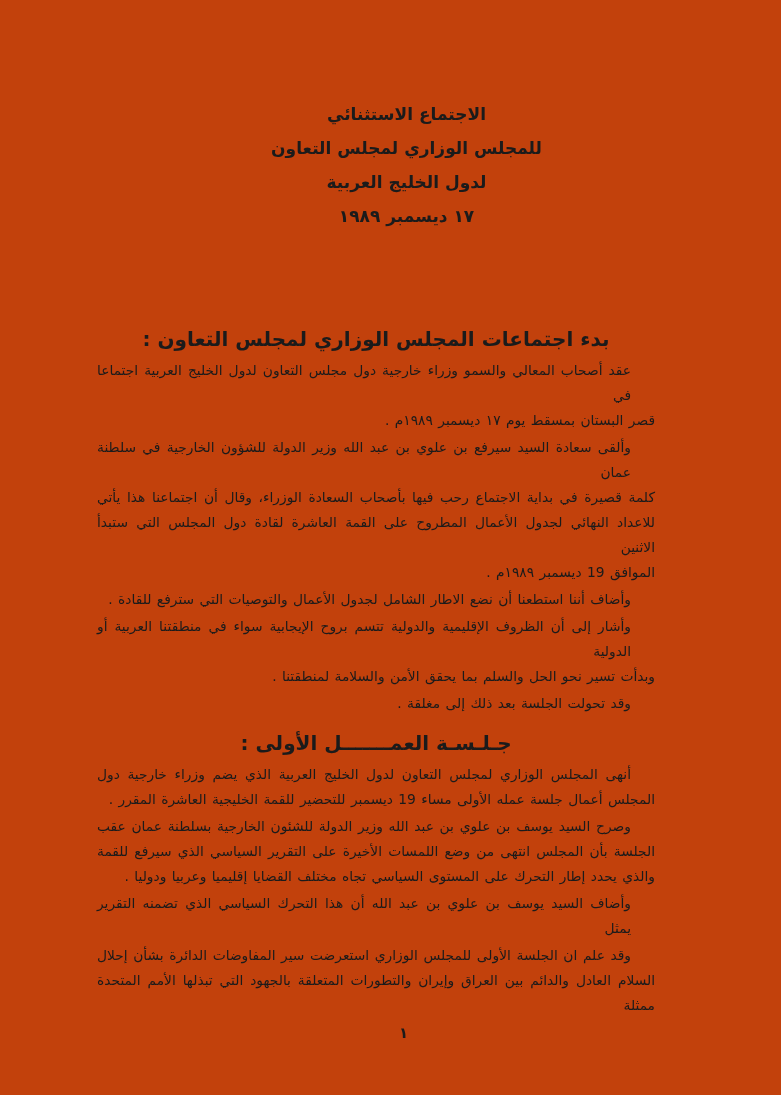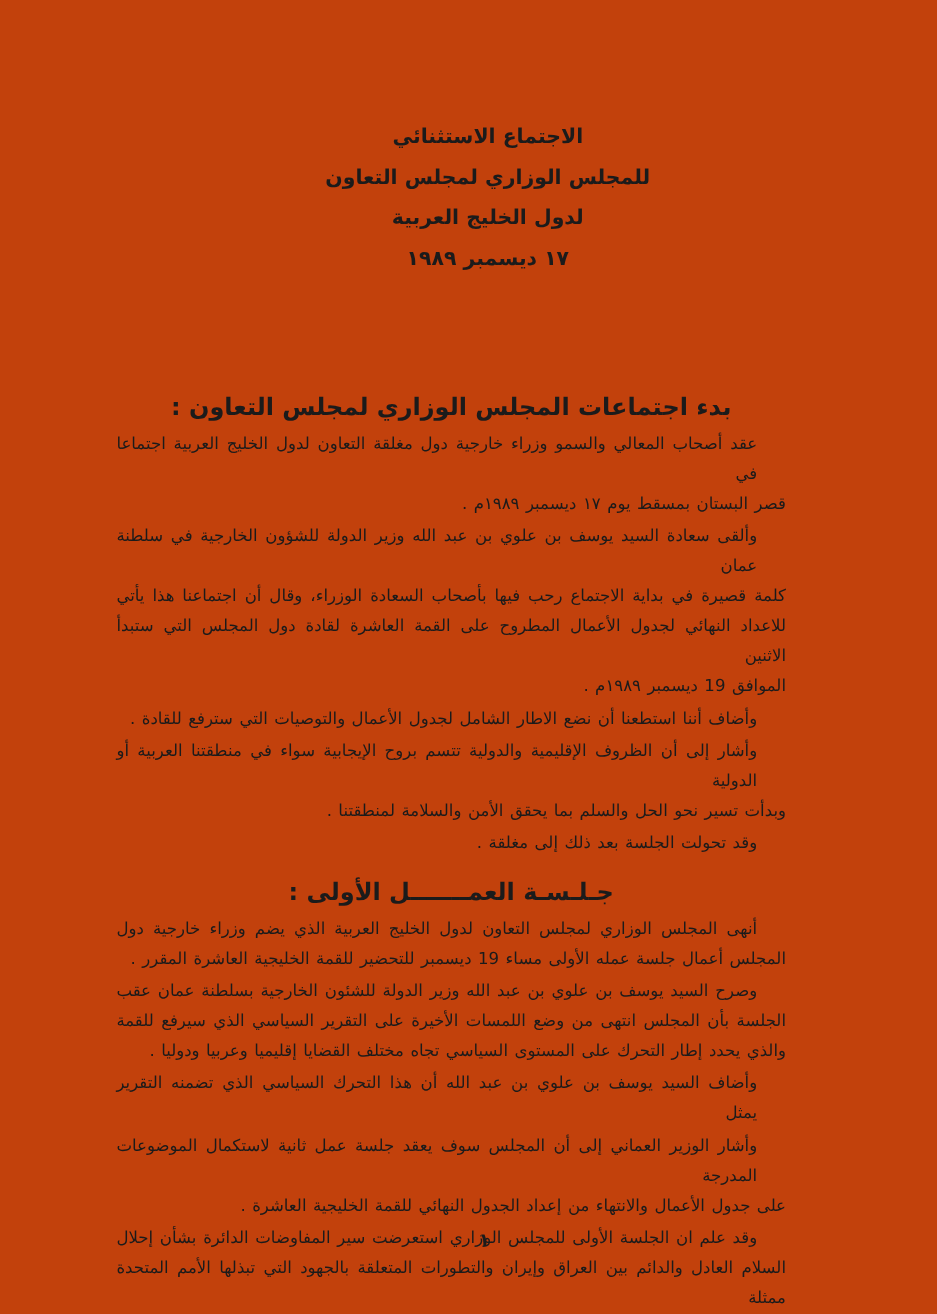--- a/index.html
+++ b/index.html
@@ -78,25 +78,25 @@
   <header class="title-block">
       <div class="title-line">الاجتماع الاستثنائي</div>
       <div class="title-line">للمجلس الوزاري لمجلس التعاون</div>
       <div class="title-line">لدول الخليج العربية</div>
       <div class="title-line">١٧ ديسمبر ١٩٨٩</div>
     </header>
   <main class="doc-body">
       <section class="section">
         <div class="sec-heading">بدء اجتماعات المجلس الوزاري لمجلس التعاون :</div>
         <div class="paragraph">
-          <div class="line line-first">عقد أصحاب المعالي والسمو وزراء خارجية دول مغلقة التعاون لدول الخليج العربية اجتماعا في</div>
+          <div class="line line-first">عقد أصحاب المعالي والسمو وزراء خارجية دول مجلس التعاون لدول الخليج العربية اجتماعا في</div>
           <div class="line line-last">قصر البستان بمسقط يوم ١٧ ديسمبر ١٩٨٩م .</div>
         </div>
         <div class="paragraph">
-          <div class="line line-first">وألقى سعادة السيد يوسف بن علوي بن عبد الله وزير الدولة للشؤون الخارجية في سلطنة عمان</div>
+          <div class="line line-first">وألقى سعادة السيد سيرفع بن علوي بن عبد الله وزير الدولة للشؤون الخارجية في سلطنة عمان</div>
           <div class="line">كلمة قصيرة في بداية الاجتماع رحب فيها بأصحاب السعادة الوزراء، وقال أن اجتماعنا هذا يأتي</div>
           <div class="line">للاعداد النهائي لجدول الأعمال المطروح على القمة العاشرة لقادة دول المجلس التي ستبدأ الاثنين</div>
           <div class="line line-last">الموافق 19 ديسمبر ١٩٨٩م .</div>
         </div>
         <div class="paragraph">
           <div class="line line-first line-last">وأضاف أننا استطعنا أن نضع الاطار الشامل لجدول الأعمال والتوصيات التي سترفع للقادة .</div>
         </div>
         <div class="paragraph">
           <div class="line line-first">وأشار إلى أن الظروف الإقليمية والدولية تتسم بروح الإيجابية سواء في منطقتنا العربية أو الدولية</div>
           <div class="line line-last">وبدأت تسير نحو الحل والسلم بما يحقق الأمن والسلامة لمنطقتنا .</div>
@@ -113,23 +113,19 @@
         </div>
         <div class="paragraph">
           <div class="line line-first">وصرح السيد يوسف بن علوي بن عبد الله وزير الدولة للشئون الخارجية بسلطنة عمان عقب</div>
           <div class="line">الجلسة بأن المجلس انتهى من وضع اللمسات الأخيرة على التقرير السياسي الذي سيرفع للقمة</div>
           <div class="line line-last">والذي يحدد إطار التحرك على المستوى السياسي تجاه مختلف القضايا إقليميا وعربيا ودوليا .</div>
         </div>
         <div class="paragraph">
           <div class="line line-first">وأضاف السيد يوسف بن علوي بن عبد الله أن هذا التحرك السياسي الذي تضمنه التقرير يمثل</div>
         </div>
         <div class="paragraph">
-          <div class="line line-first">وأشار الوزير العماني إلى أن المجلس سوف يعقد جلسة عمل ثانية لاستكمال الموضوعات المدرجة</div>
-          <div class="line line-last">على جدول الأعمال والانتهاء من إعداد الجدول النهائي للقمة الخليجية العاشرة .</div>
-        </div>
-        <div class="paragraph">
           <div class="line line-first">وقد علم ان الجلسة الأولى للمجلس الوزاري استعرضت سير المفاوضات الدائرة بشأن إحلال</div>
           <div class="line line-last">السلام العادل والدائم بين العراق وإيران والتطورات المتعلقة بالجهود التي تبذلها الأمم المتحدة ممثلة</div>
         </div>
       </section>
     </main>
   <footer class="page-number">١</footer>
 </div>
 
 </body></html>

